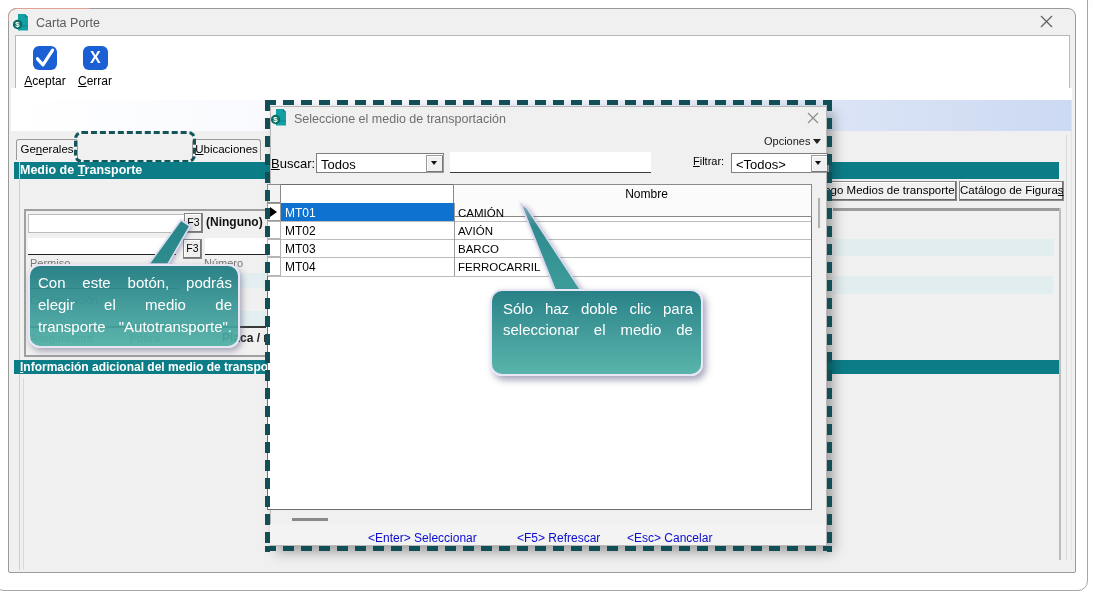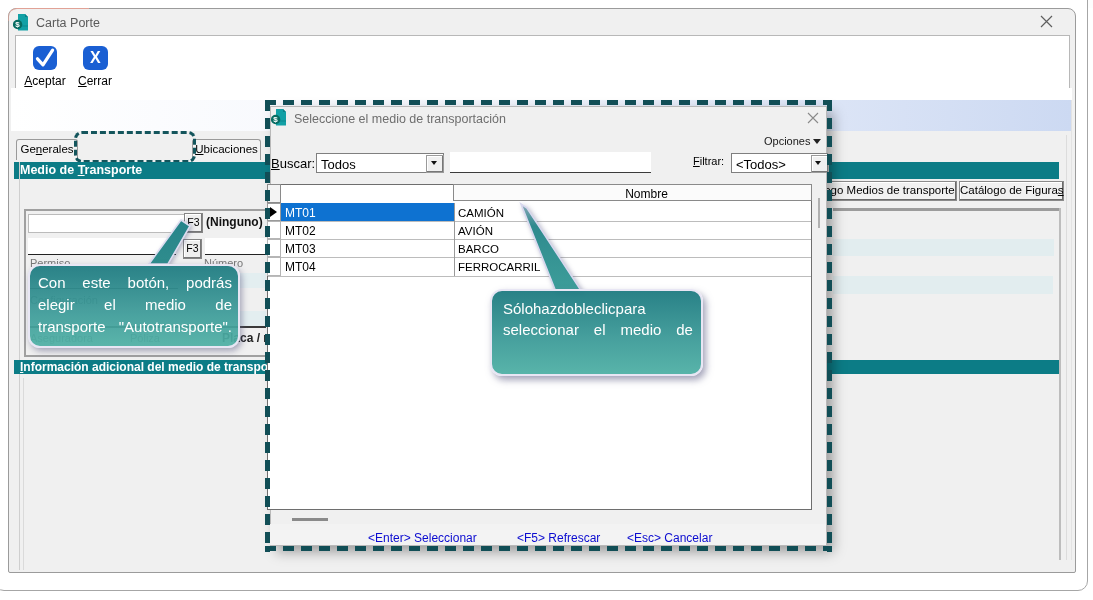--- a/index.html
+++ b/index.html
@@ -166,21 +166,21 @@
   <div class="abs" style="left:693px;top:155px;font-size:11px;color:#000;"><u>F</u>iltrar:</div>
   <div class="abs" style="left:731px;top:153px;width:97px;height:20px;background:#fff;border:1px solid #7f7f7f;box-sizing:border-box;"></div>
   <div class="abs" style="left:736px;top:157px;font-size:13px;color:#000;">&lt;Todos&gt;</div>
   <div class="abs" style="left:811px;top:155px;width:16px;height:16px;background:#f0f0f0;border:1px solid #9a9a9a;
        box-shadow:inset -1px -1px 0 #777,inset 1px 1px 0 #fff;"></div>
   <div class="abs" style="left:815px;top:161px;width:0;height:0;border-left:3.5px solid transparent;
        border-right:3.5px solid transparent;border-top:4px solid #111;"></div>
 
   <div class="abs" style="left:267px;top:184px;width:545px;height:326px;background:#fff;border:1px solid #6e6e6e;box-sizing:border-box;"></div>
   <div class="abs" style="left:267px;top:184px;width:14px;height:19px;background:#f3f3f3;border:1px solid #8a8a8a;box-sizing:border-box;"></div>
-  <div class="abs" style="left:453px;top:184px;width:359px;height:17px;background:#fbfbfb;border:1px solid #8a8a8a;
+  <div class="abs" style="left:453px;top:184px;width:359px;height:33px;background:#fbfbfb;border:1px solid #8a8a8a;
        box-sizing:border-box;text-align:center;font-size:12px;line-height:18px;padding-left:28px;">Nombre</div>
 
   <div class="abs" style="left:281px;top:203px;width:173px;height:18px;background:#0e72d1;"></div>
   <div class="abs" style="left:285px;top:206px;font-size:12px;color:#fff;">MT01</div>
   <div class="abs" style="left:458px;top:207px;font-size:11.5px;color:#000;">CAMIÓN</div>
   <div class="abs" style="left:458px;top:225px;font-size:11.5px;color:#000;">AVIÓN</div>
   <div class="abs" style="left:285px;top:224px;font-size:12px;color:#000;">MT02</div>
   <div class="abs" style="left:458px;top:243px;font-size:11.5px;color:#000;">BARCO</div>
   <div class="abs" style="left:285px;top:242px;font-size:12px;color:#000;">MT03</div>
   <div class="abs" style="left:458px;top:261px;font-size:11.5px;color:#000;">FERROCARRIL</div>
@@ -215,21 +215,21 @@
           <stop offset="1" stop-color="#3d9e9a"></stop>
     </linearGradient>
       </defs>
     <path d="M11 4 L17 8 L72 92 L46 92 Z" fill="url(#tg2)" stroke="#d8d8ee" stroke-width="1.6"></path>
   </svg>
 
   <div class="abs" style="left:490px;top:289px;width:213px;height:87px;border-radius:12px;border:2px solid #e8e6f4;
        background:linear-gradient(180deg,rgba(32,124,130,0.96) 0%,rgba(62,156,153,0.95) 60%,rgba(79,176,165,0.95) 100%);
        box-shadow:3px 4px 7px rgba(90,90,130,0.55);box-sizing:border-box;"></div>
   <div class="abs" style="left:503px;top:298px;width:190px;height:68px;font-size:15px;color:#fff;line-height:21px;">
-    <div style="display:flex;justify-content:flex-start;">
+    <div style="display:flex;justify-content:space-between;">
         <span>Sólo</span>
         <span>haz</span>
         <span>doble</span>
         <span>clic</span>
         <span>para</span>
       </div>
     <div style="display:flex;justify-content:space-between;">
         <span>seleccionar</span>
         <span>el</span>
         <span>medio</span>

